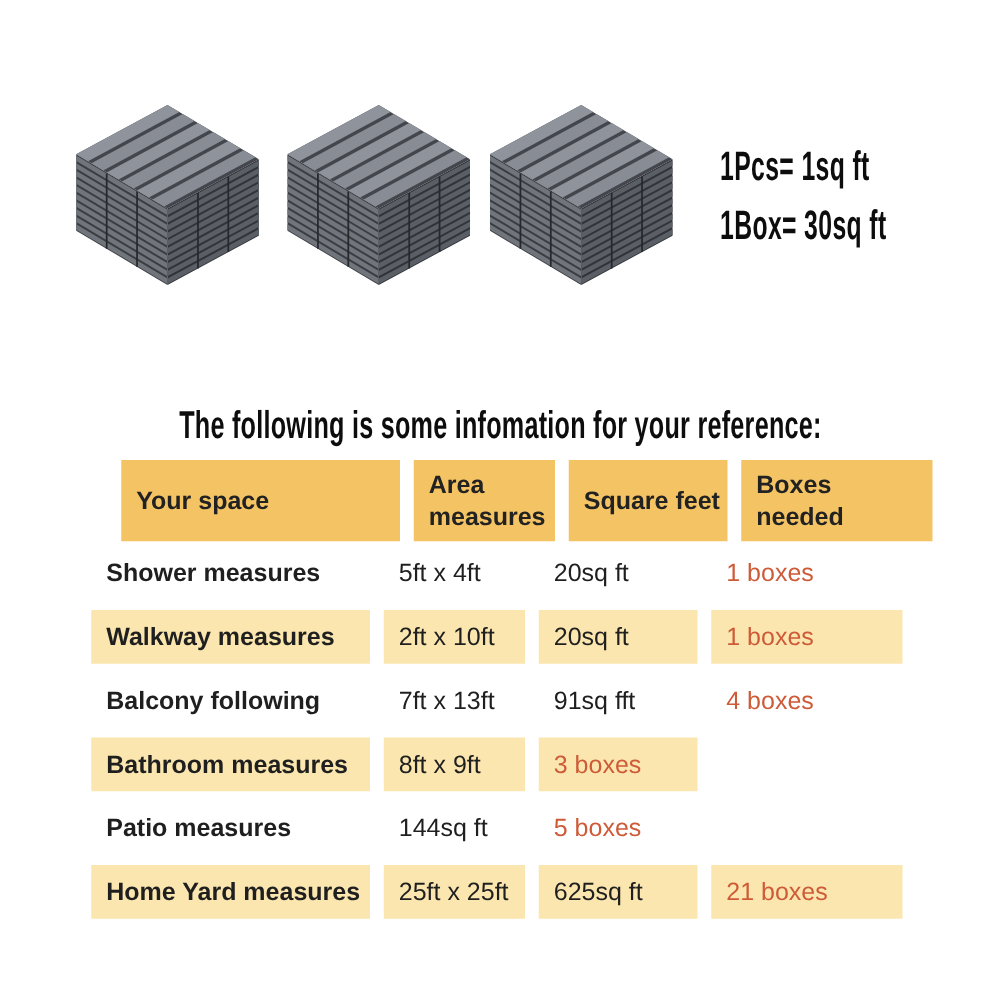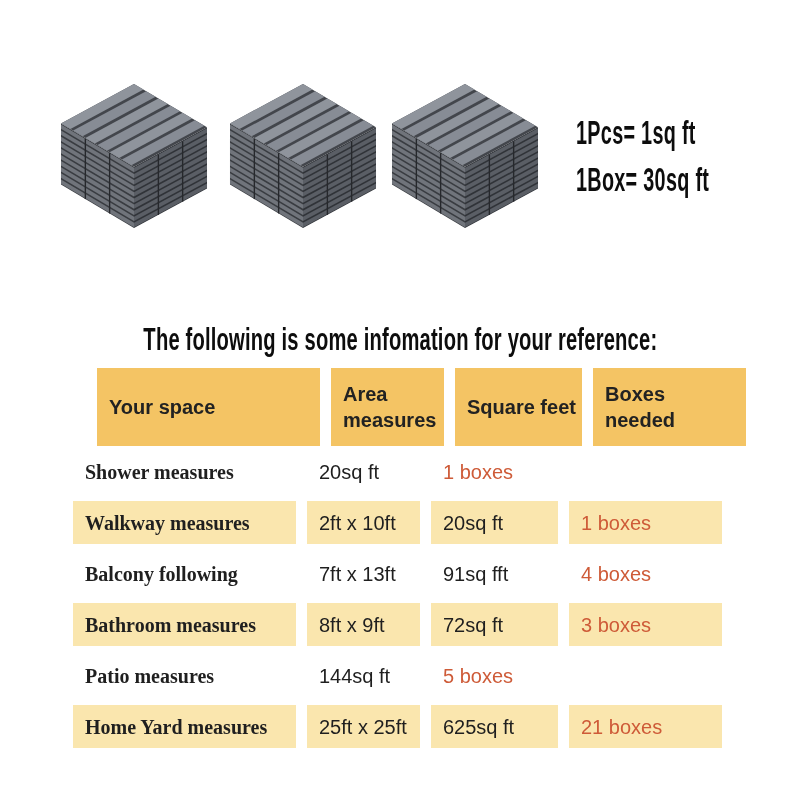--- a/index.html
+++ b/index.html
@@ -41,36 +41,36 @@
     letter-spacing:0.3px;
   }
 
   
   .table{position:absolute;left:73px;top:368px;width:649px;}
   .row{
     display:grid;
     grid-template-columns:223px 113px 127px 153px;
     column-gap:11px;
   }
-  .row.header{height:78px;padding-left:24px;}
+  .row.header{height:65px;padding-left:24px;}
   .row.data{height:51px;}
   .cell{
     display:flex;align-items:center;
     padding-left:12px;padding-right:6px;
     font-size:20px;line-height:1.3;color:#1f1f1f;
   }
   .row.header .cell{
     background:var(--header-bg);
     font-weight:700;color:#222;
   }
   .row.alt .cell{
     background:var(--row-alt-bg);
     margin:4px 0;
   }
-  .cell.space{font-weight:700;font-family:Liberation Serif, serif;}
+  .cell.space{font-weight:700;}
   .cell.boxes{font-weight:400;color:var(--boxes-text);}
 
   
   svg .topbg{fill:#43464C;}
   svg .slat{fill:#8F949C;}
   svg .slat.alt{fill:#878C95;}
   svg .leftbg{fill:#393C41;}
   svg .lstripe{fill:#70747B;}
   svg .rightbg{fill:#303338;}
   svg .rstripe{fill:#5A5E65;}
@@ -149,20 +149,21 @@
 
     <div class="row header">
       <div class="cell">Your space</div>
       <div class="cell">Area measures</div>
       <div class="cell">Square feet</div>
       <div class="cell">Boxes needed</div>
     </div>
 
     <div class="row data">
       <div class="cell space">Shower measures</div>
+      <div class="cell area">5ft x 4ft</div>
       <div class="cell sqft">20sq ft</div>
       <div class="cell boxes">1 boxes</div>
     </div>
 
     <div class="row data alt">
       <div class="cell space">Walkway measures</div>
       <div class="cell area">2ft x 10ft</div>
       <div class="cell sqft">20sq ft</div>
       <div class="cell boxes">1 boxes</div>
     </div>
@@ -170,21 +171,20 @@
     <div class="row data">
       <div class="cell space">Balcony following</div>
       <div class="cell area">7ft x 13ft</div>
       <div class="cell sqft">91sq fft</div>
       <div class="cell boxes">4 boxes</div>
     </div>
 
     <div class="row data alt">
       <div class="cell space">Bathroom measures</div>
       <div class="cell area">8ft x 9ft</div>
-      <div class="cell sqft">72sq ft</div>
       <div class="cell boxes">3 boxes</div>
     </div>
 
     <div class="row data">
       <div class="cell space">Patio measures</div>
       <div class="cell sqft">144sq ft</div>
       <div class="cell boxes">5 boxes</div>
     </div>
 
     <div class="row data alt">

